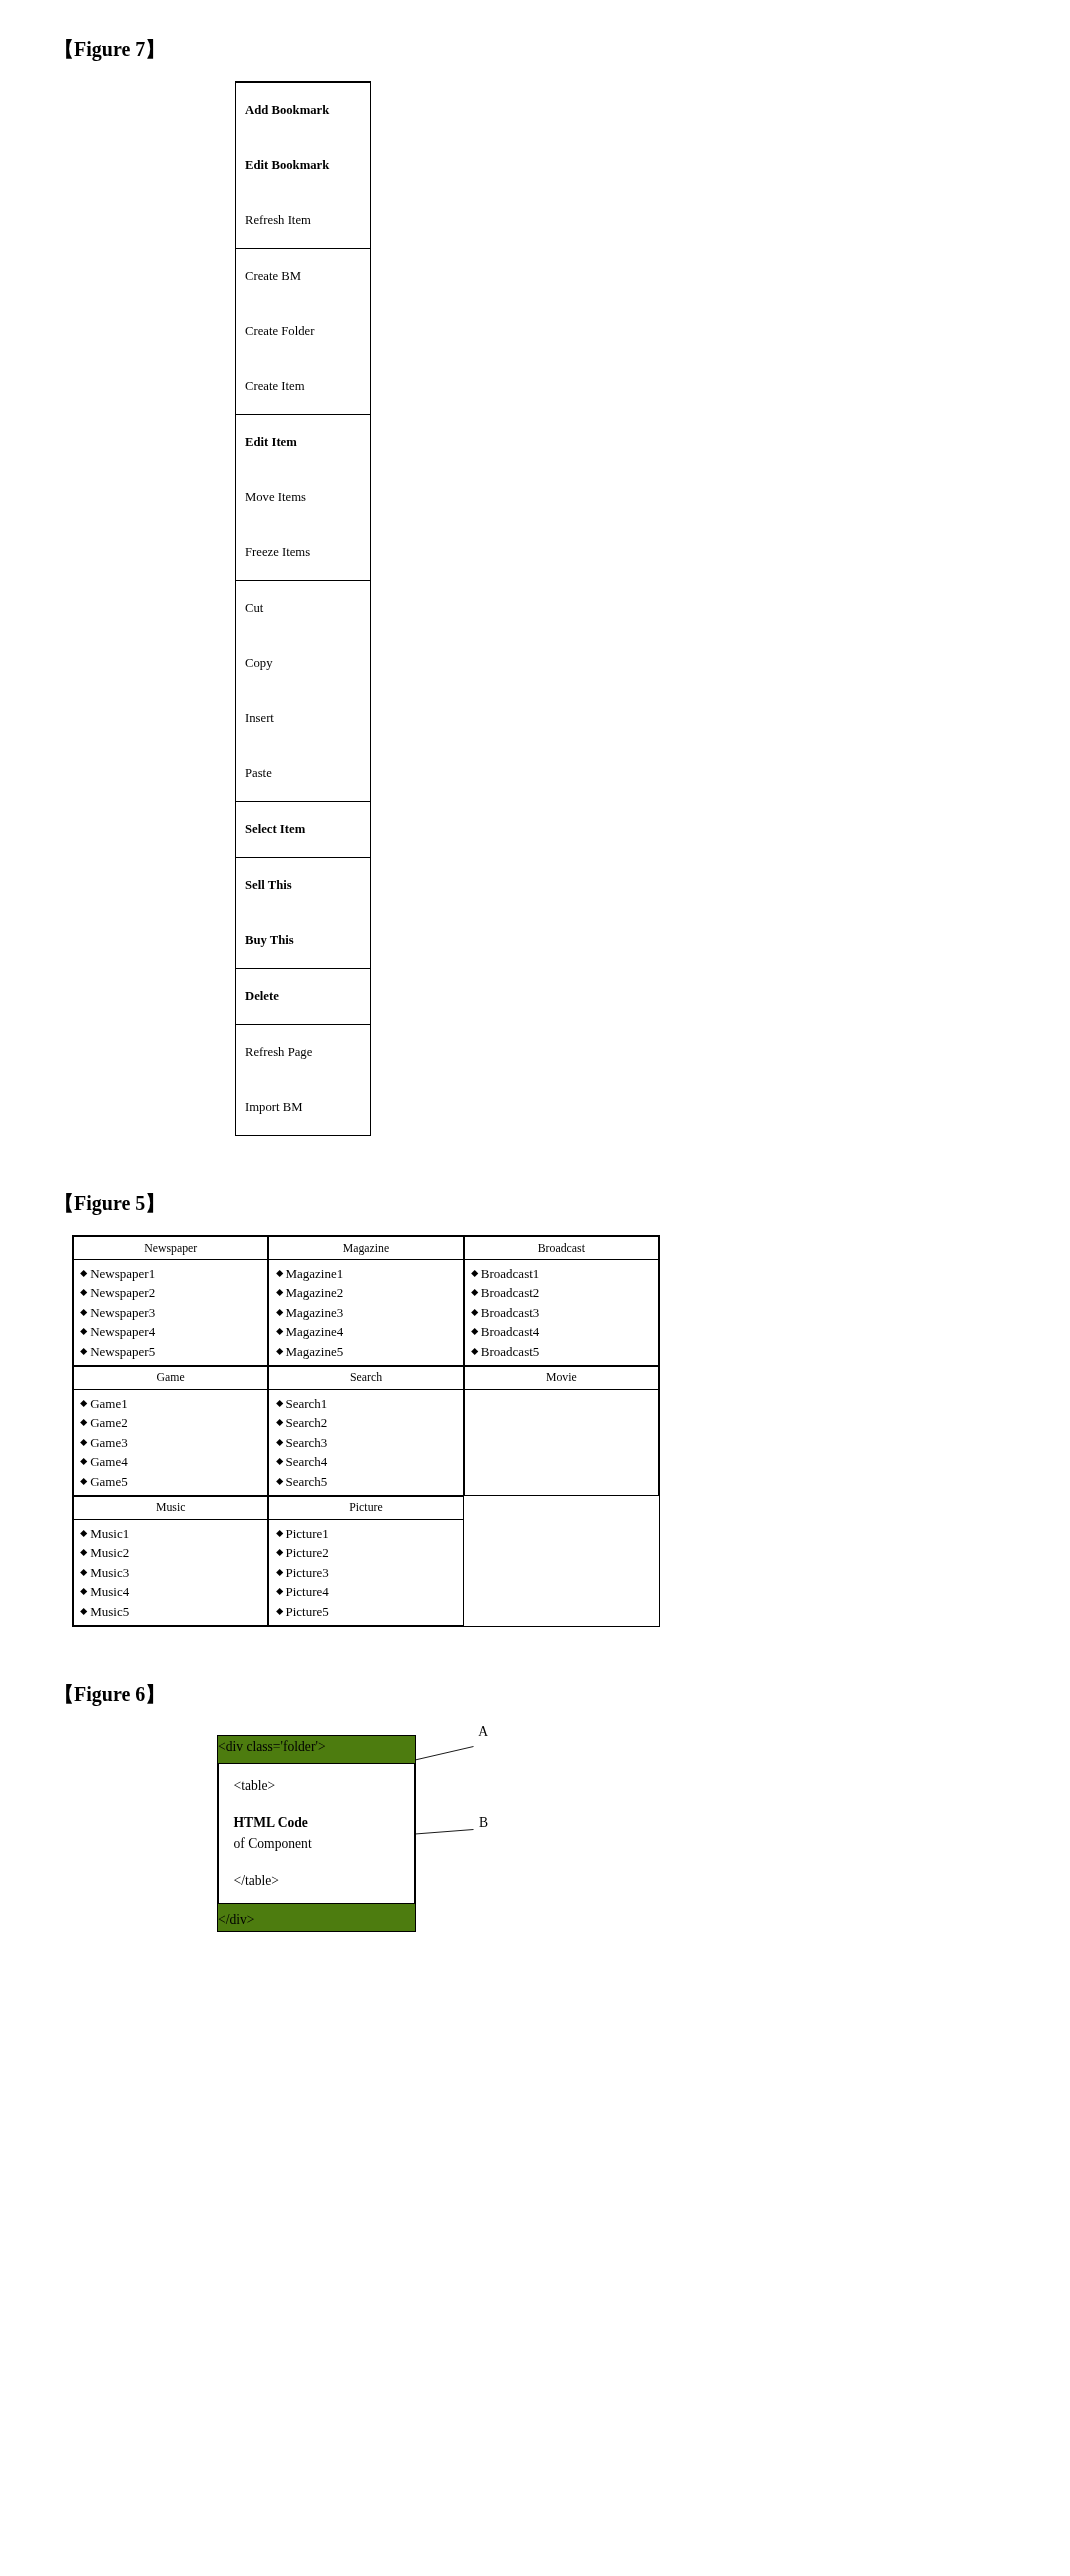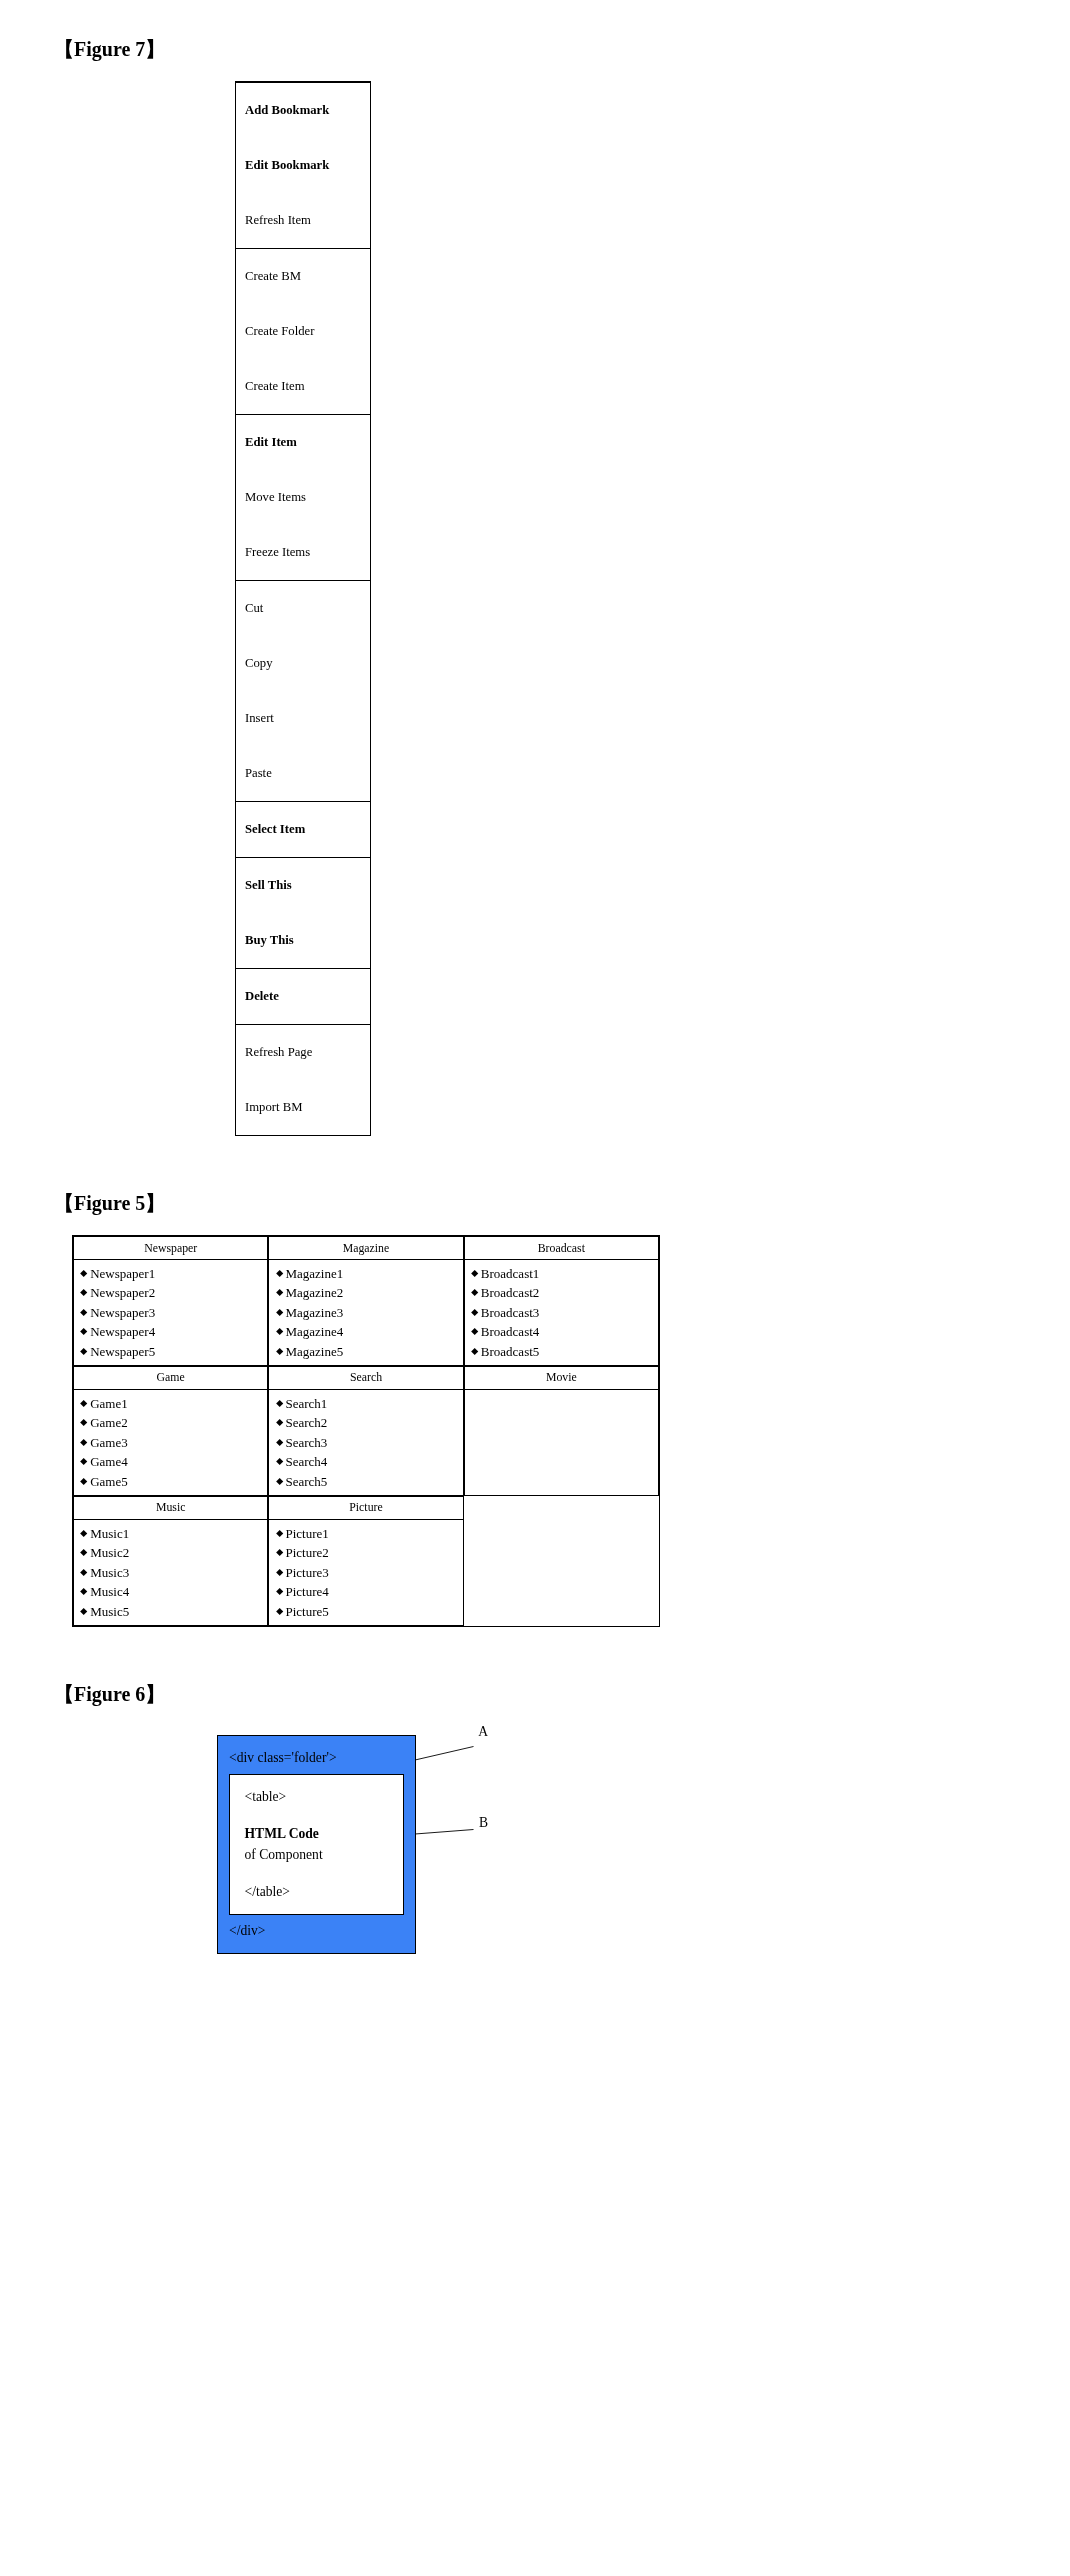--- a/index.html
+++ b/index.html
@@ -88,23 +88,22 @@
       display: inline-block;
       width: 5.4px;
       height: 5.4px;
       background: #000;
       transform: rotate(45deg);
       flex-shrink: 0;
     }
 
     .code-outer-box {
       border: 1.4px solid #000;
-      padding: 11px;
       min-width: 199px;
-      background: #3b82f6;
+      background: #4d7c0f;
       position: relative;
     }
 
     .code-inner-box {
       border: 1.4px solid #000;
       padding: 11px 14.5px;
       margin-top: 5.4px;
       margin-bottom: 5.4px;
       background: #fff;
     }

